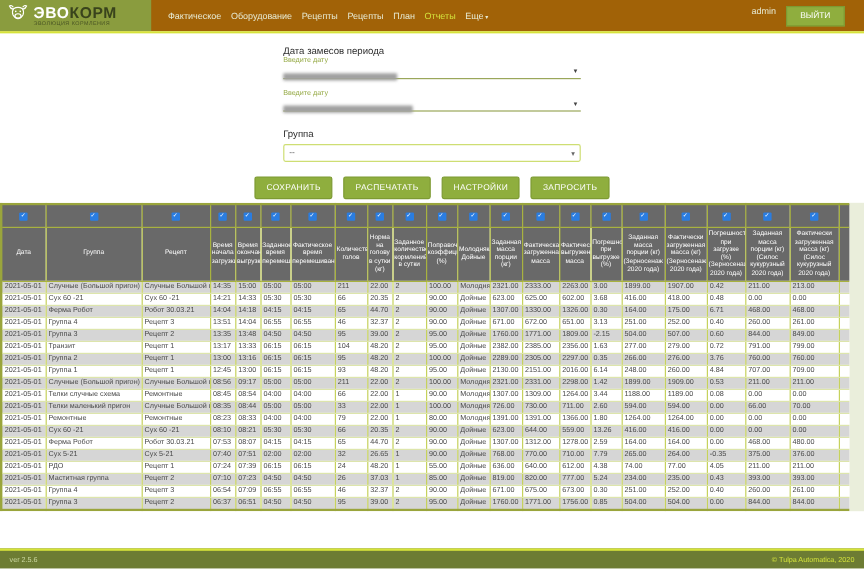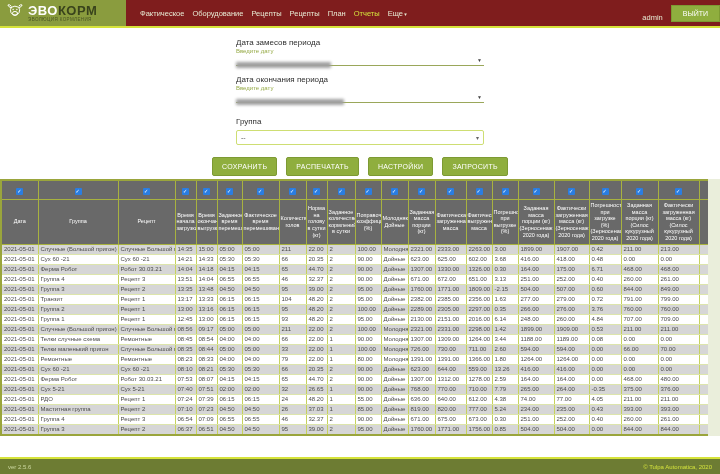--- a/index.html
+++ b/index.html
@@ -1,32 +1,32 @@
 <!DOCTYPE html>
 <html><head>
 <meta charset="utf-8">
 <style>
   * { box-sizing: border-box; margin: 0; padding: 0; }
   html,body { width:720px; height:474px; overflow:hidden; background:#fff;
     font-family:"Liberation Sans", sans-serif; }
   .app { width:720px; height:474px; display:flex; flex-direction:column; overflow:hidden; background:#fff; }
 
   
-  header { height:26px; background:#7f1d1d; display:flex; align-items:center; flex:0 0 auto; }
+  header { height:26px; background:#a16207; display:flex; align-items:center; flex:0 0 auto; }
   .logo { width:126px; height:26px; background:#8a9c3e; display:flex; align-items:center; padding-left:6px; gap:4px; cursor:pointer; }
   .logo-text { line-height:1; }
   .logo-main { font-size:13px; font-weight:bold; letter-spacing:.5px; }
   .logo-main .evo { color:#ffffff; }
   .logo-main .korm { color:#39431c; }
   .logo-sub { font-size:4.5px; color:#4a5524; letter-spacing:.4px; margin-top:1px; }
   nav { display:flex; align-items:center; margin-left:14px; gap:8px; flex:1 1 auto; }
   .nav-link { color:#e7ead3; font-size:7.5px; text-decoration:none; white-space:nowrap; }
   .nav-link.active { color:#d3e23c; }
   .navcaret { font-size:5px; color:#e7ead3; }
-  .user-area { display:flex; align-items:flex-end; gap:8px; margin-right:0; }
+  .user-area { display:flex; align-items:flex-start; gap:8px; margin-right:16px; }
   .username { color:#e7ead3; font-size:7.5px; }
   .logout { background:#8fae3e; border:1px solid #7d9a33; color:#fff; font-size:7px; padding:4px 11px; cursor:pointer; font-family:inherit; }
   .accent-line { height:2px; background:#d6e33a; flex:0 0 auto; }
 
   
   main { flex:1 1 auto; background:#fff; overflow:hidden; }
   h1 { text-align:center; font-size:14px; color:#333; margin-top:12px; font-weight:bold; }
   .form-col { width:248px; margin:10px auto 0 auto; }
   .field { margin-bottom:9px; }
   .flabel { font-size:8px; color:#2e2e2e; }
@@ -104,21 +104,20 @@
       <div class="field">
         <div class="flabel">Дата замесов периода</div>
         <div class="fhint">Введите дату</div>
         <div class="finput">
           <span class="blurval w1"></span>
           <span class="caret">▼</span>
         </div>
       </div>
 
       <div class="field">
-        <div class="flabel">Дата окончания периода</div>
         <div class="fhint">Введите дату</div>
         <div class="finput">
           <span class="blurval w2"></span>
           <span class="caret">▼</span>
         </div>
       </div>
 
       <div class="field group-field">
         <div class="flabel">Группа</div>
         <div class="select">

